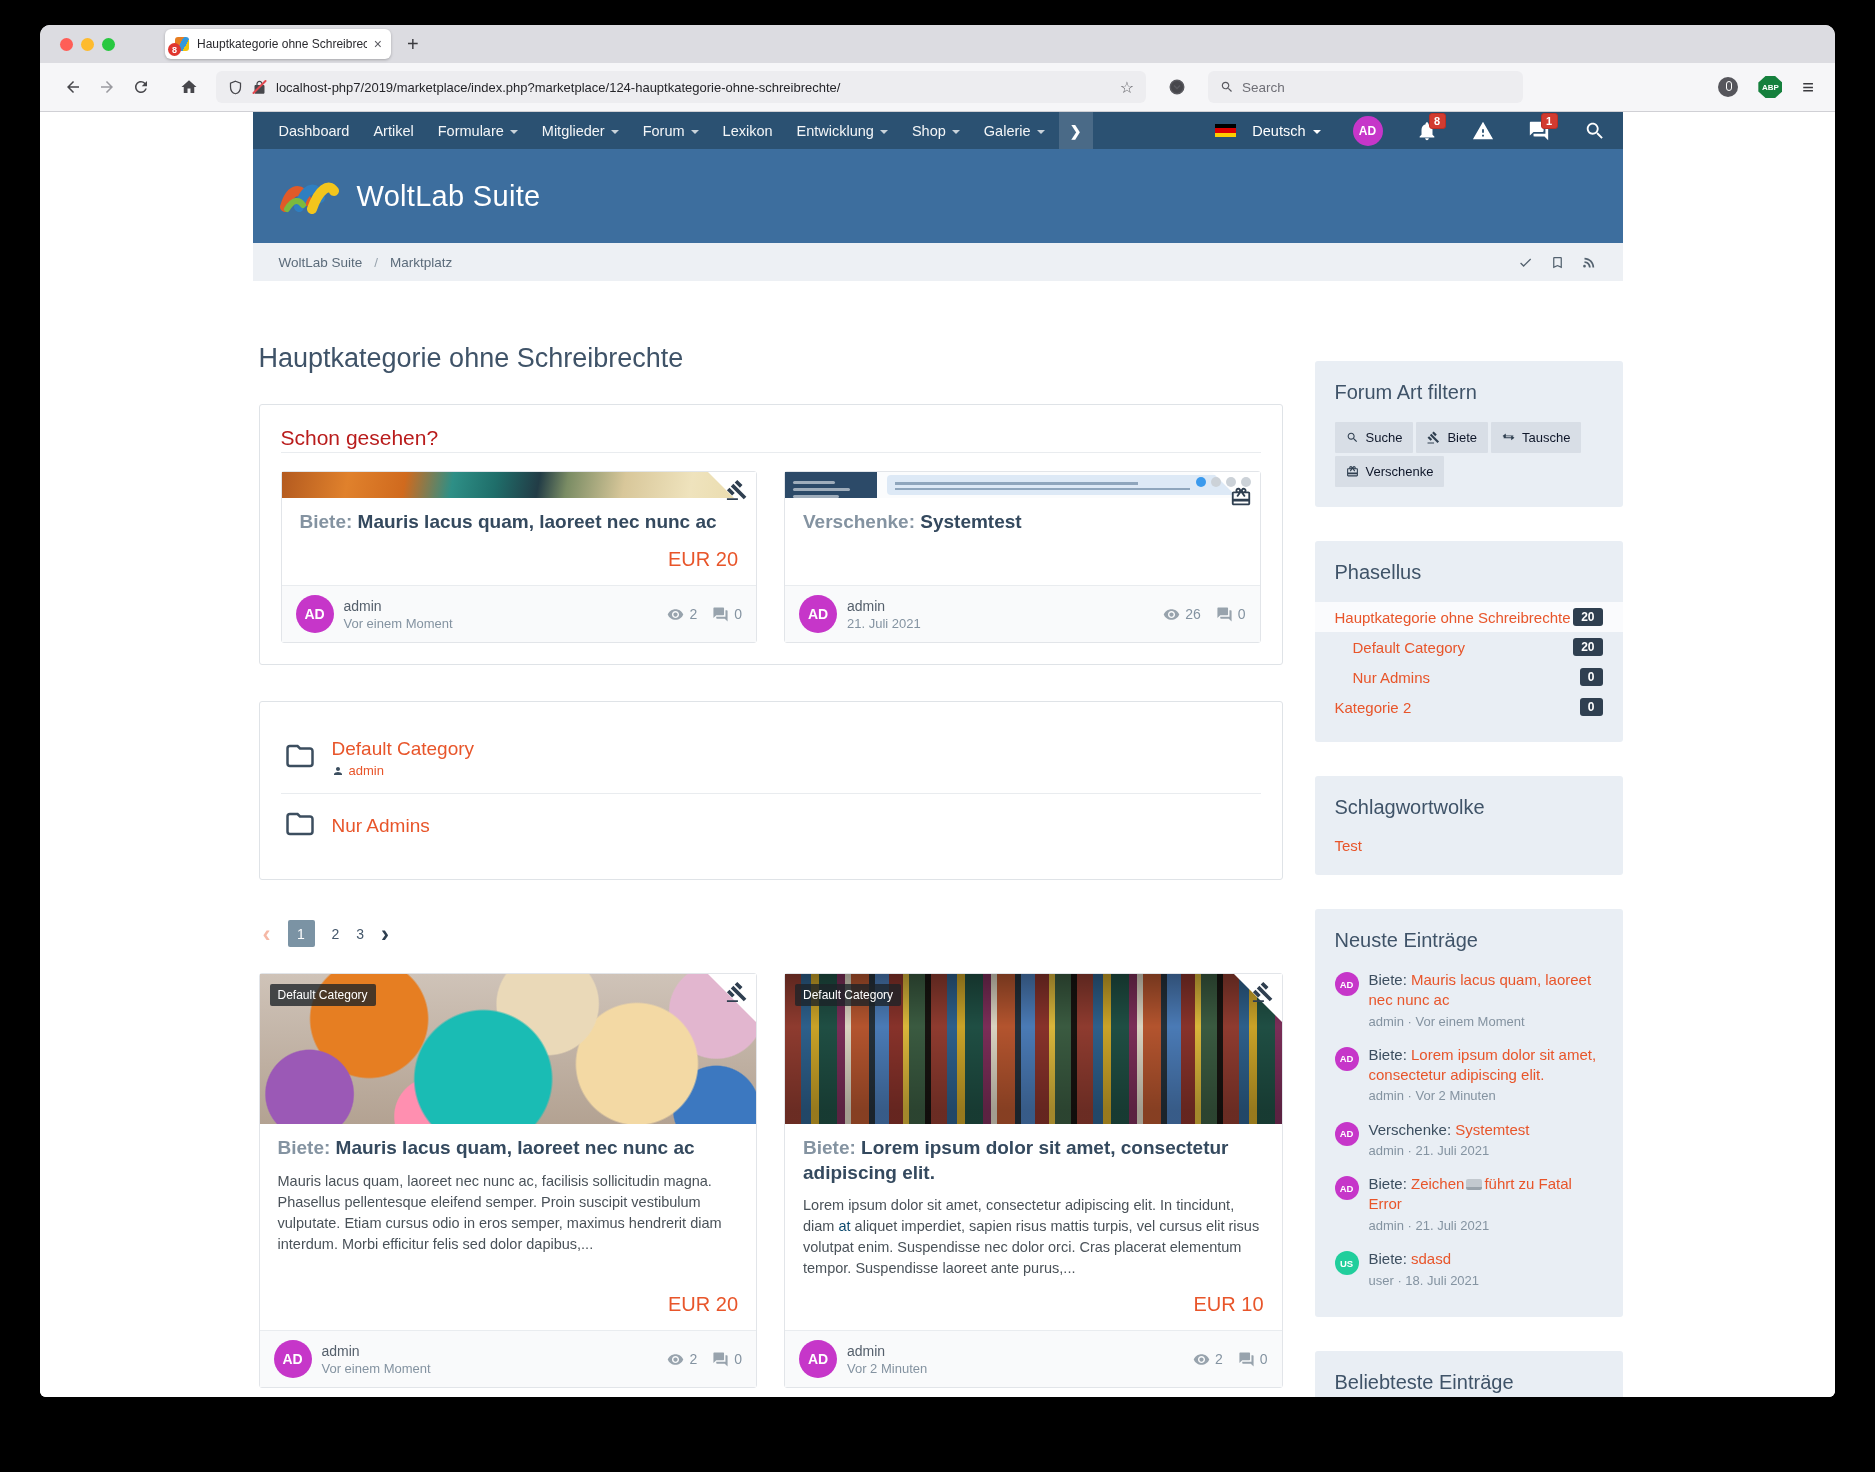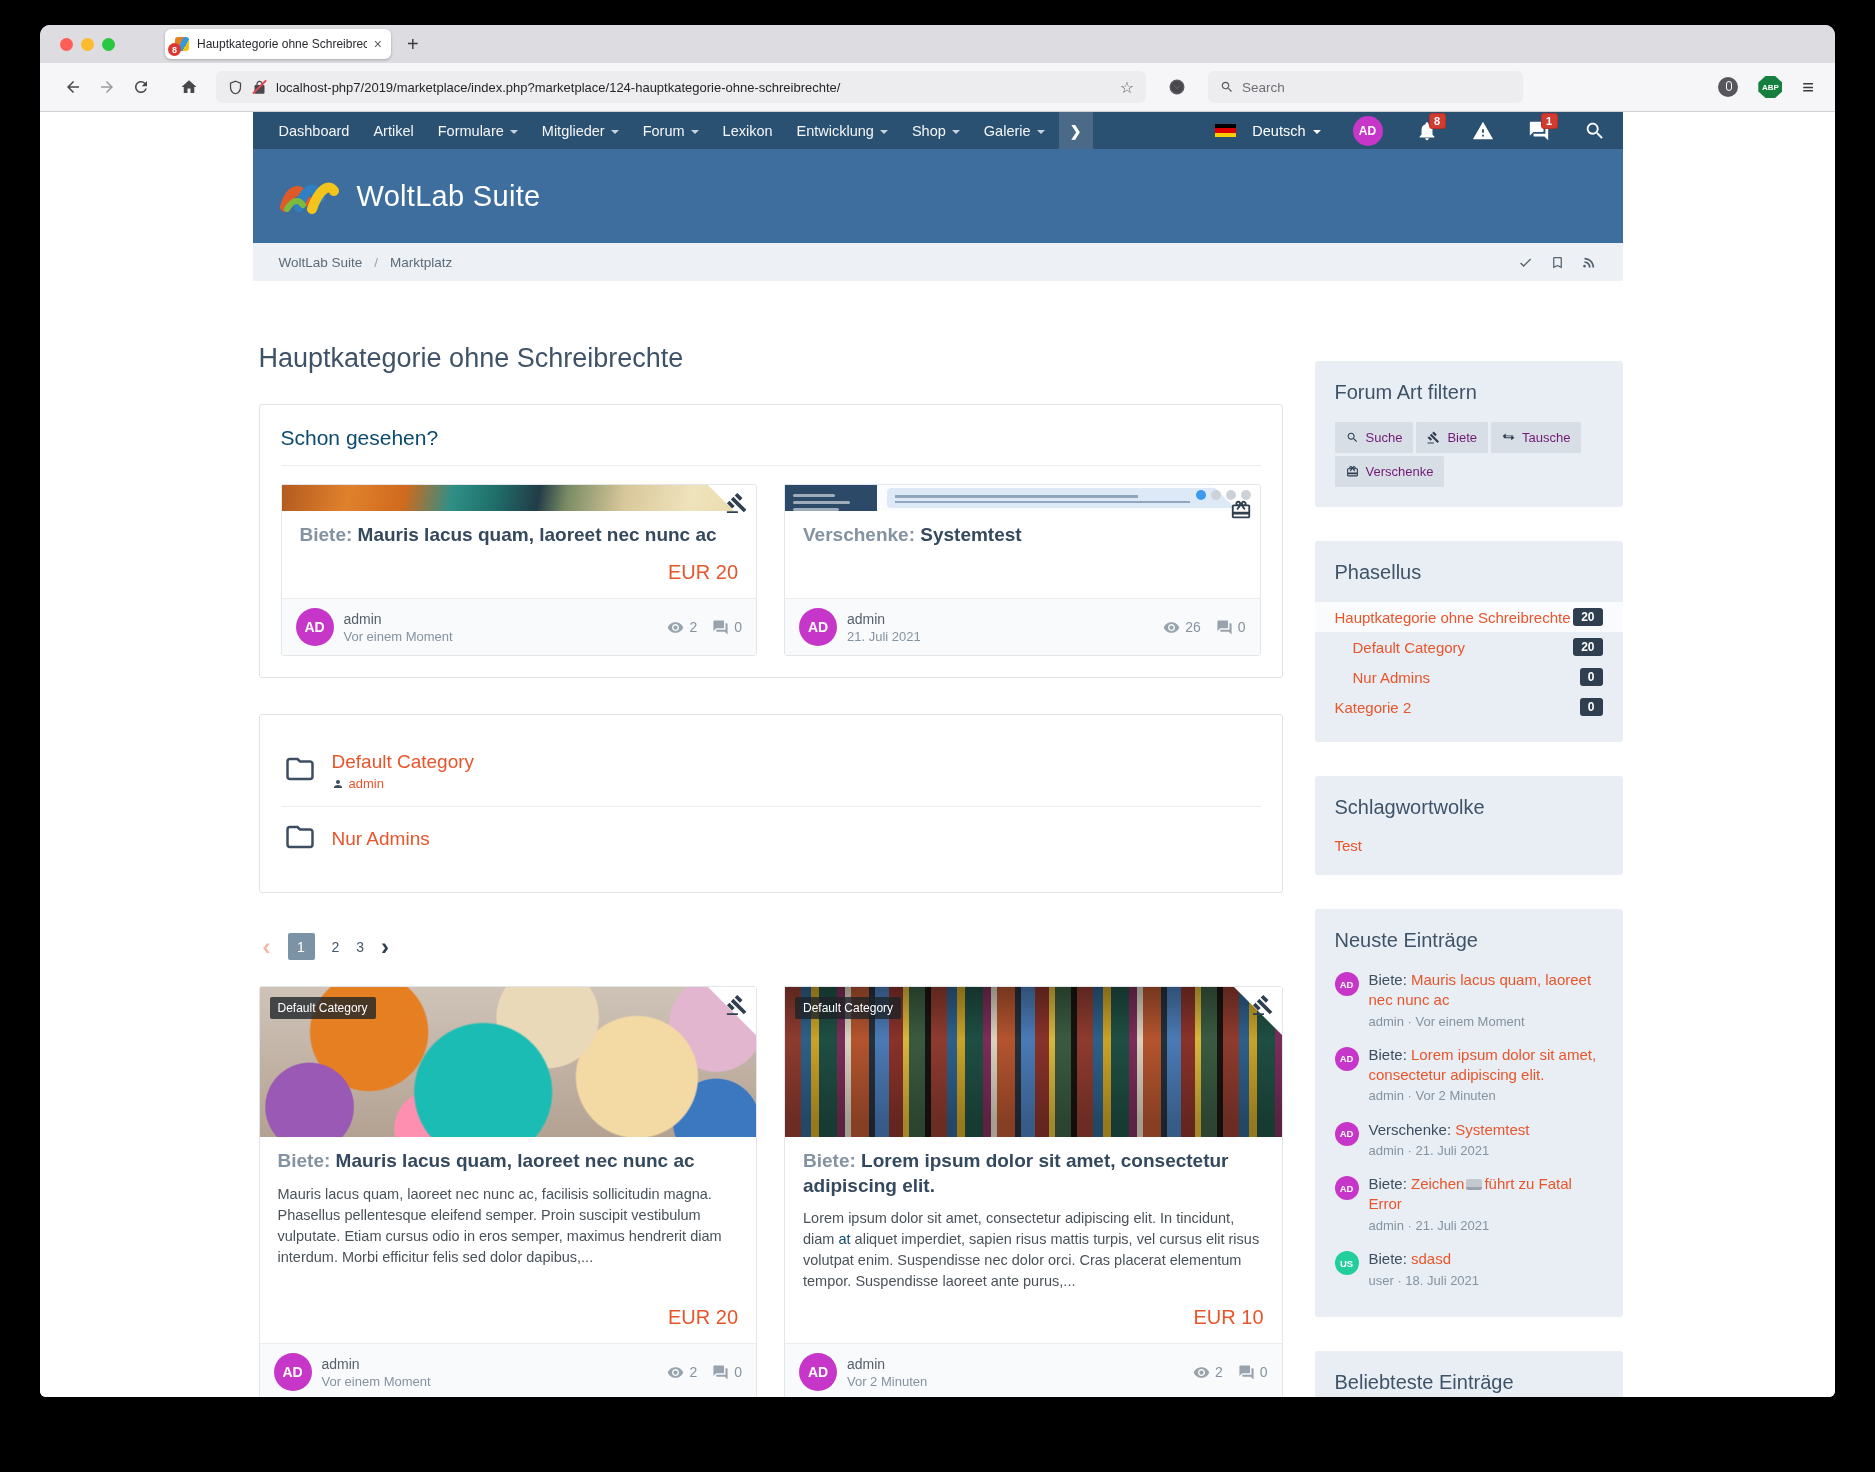--- a/index.html
+++ b/index.html
@@ -89,21 +89,21 @@
     padding: 0 26px; font-size: 13.5px; color: #5b6b7a; gap: 12px; }
   .crumb-sep { color: #9aa5af; }
   .crumb-icons { margin-left: auto; display: flex; gap: 17px; align-items: center; color: #54626f; }
   .crumb-icons svg { width: 15px; height: 15px; fill: currentColor; }
 
   .main-wrap { display: flex; }
   .main { width: 1024px; margin-left: 6px; padding-top: 30px; }
   h1 { font-size: 27px; font-weight: 300; color: #3f5368; margin: 32px 0 30px; }
 
   .box { border: 1px solid #dfe3e7; border-radius: 3px; padding: 21px; background: #fff; }
-  .box h2 { font-size: 21px; font-weight: 400; color: #0c4a6e; padding-bottom: 15px;
+  .box h2 { font-size: 21px; font-weight: 400; color: #b91c1c; padding-bottom: 2px;
     border-bottom: 1px solid #e9ecef; }
   .cards { display: flex; gap: 27px; margin-top: 18px; align-items: stretch; }
   .mcard { flex: 1; border: 1px solid #e2e5e9; border-radius: 3px; position: relative;
     display: flex; flex-direction: column; background: #fff; }
   .mimg { height: 26px; position: relative; overflow: hidden; }
   .mimg.tall { height: 150px; }
   .corner { position: absolute; top: 0; right: 0; border-top: 48px solid #fff;
     border-left: 48px solid transparent; z-index: 2; }
   .corner-icon { position: absolute; top: 7px; right: 8px; z-index: 3; color: #2f3f50; }
   .corner-icon svg { width: 22px; height: 22px; fill: currentColor; }
@@ -173,21 +173,21 @@
   .pg-next { color: #2f3f50; font-size: 24px; font-weight: bold; line-height: 20px; }
   .pg { font-size: 14px; color: #44576b; }
   .pg.active { width: 27px; height: 27px; background: #7b93a4; color: #fff; border-radius: 2px;
     display: flex; align-items: center; justify-content: center; }
 
   
   .sidebar { width: 308px; margin-left: 32px; padding-top: 80px; }
   .sbox { background: #e9eef4; border-radius: 3px; padding: 20px; margin-bottom: 34px; }
   .sbox h2 { font-size: 20px; font-weight: 400; color: #3f5368; margin-bottom: 18px; }
   .fbtns { display: flex; flex-wrap: wrap; gap: 3px; }
-  .fbtn { background: #d8dee6; color: #701a75; font-size: 13px; padding: 8px 11px;
+  .fbtn { background: #d8dee6; color: #0f172a; font-size: 13px; padding: 8px 11px;
     display: inline-flex; align-items: center; gap: 7px; border-radius: 1px; }
   .fbtn svg { width: 13px; height: 13px; fill: #2f3f50; }
   .scat { display: flex; align-items: center; font-size: 15px; color: #e8552a; padding: 6px 0; }
   .scat.lvl1 { padding-left: 18px; }
   .scat.active { background: #fafbfd; margin: 0 -20px; padding-left: 20px; padding-right: 20px; }
   .scnt { margin-left: auto; background: #2f3f50; color: #fff; font-size: 12px; font-weight: bold;
     padding: 3px 8px; border-radius: 3px; line-height: 1; }
   .tag { font-size: 15px; color: #e8552a; }
   .nitem { display: flex; gap: 10px; margin-bottom: 15px; }
   .navatar { width: 24px; height: 24px; border-radius: 50%; background: #c636c9; color: #fff;

